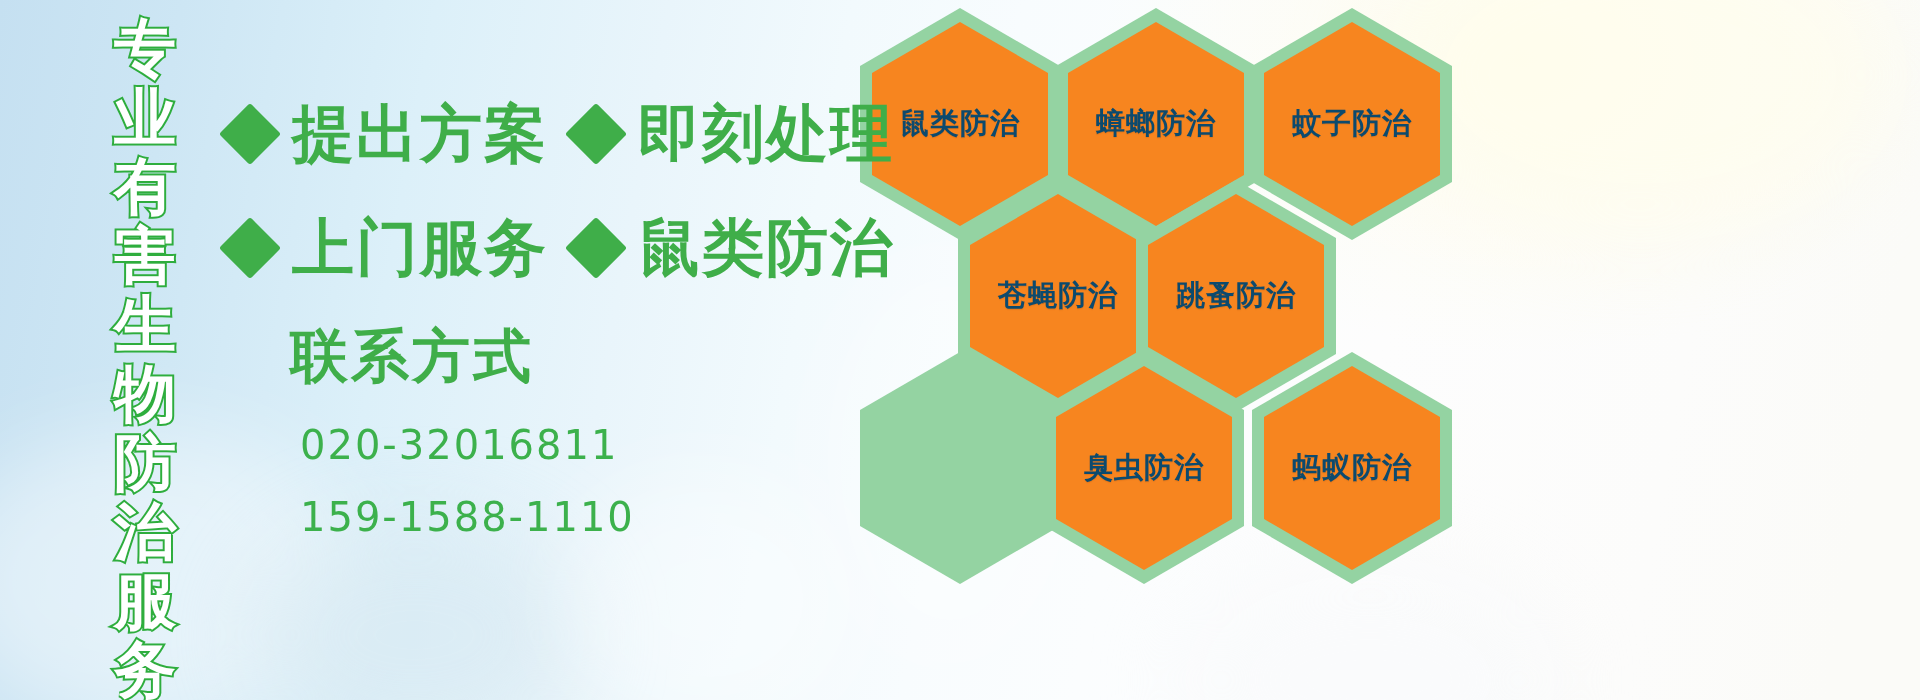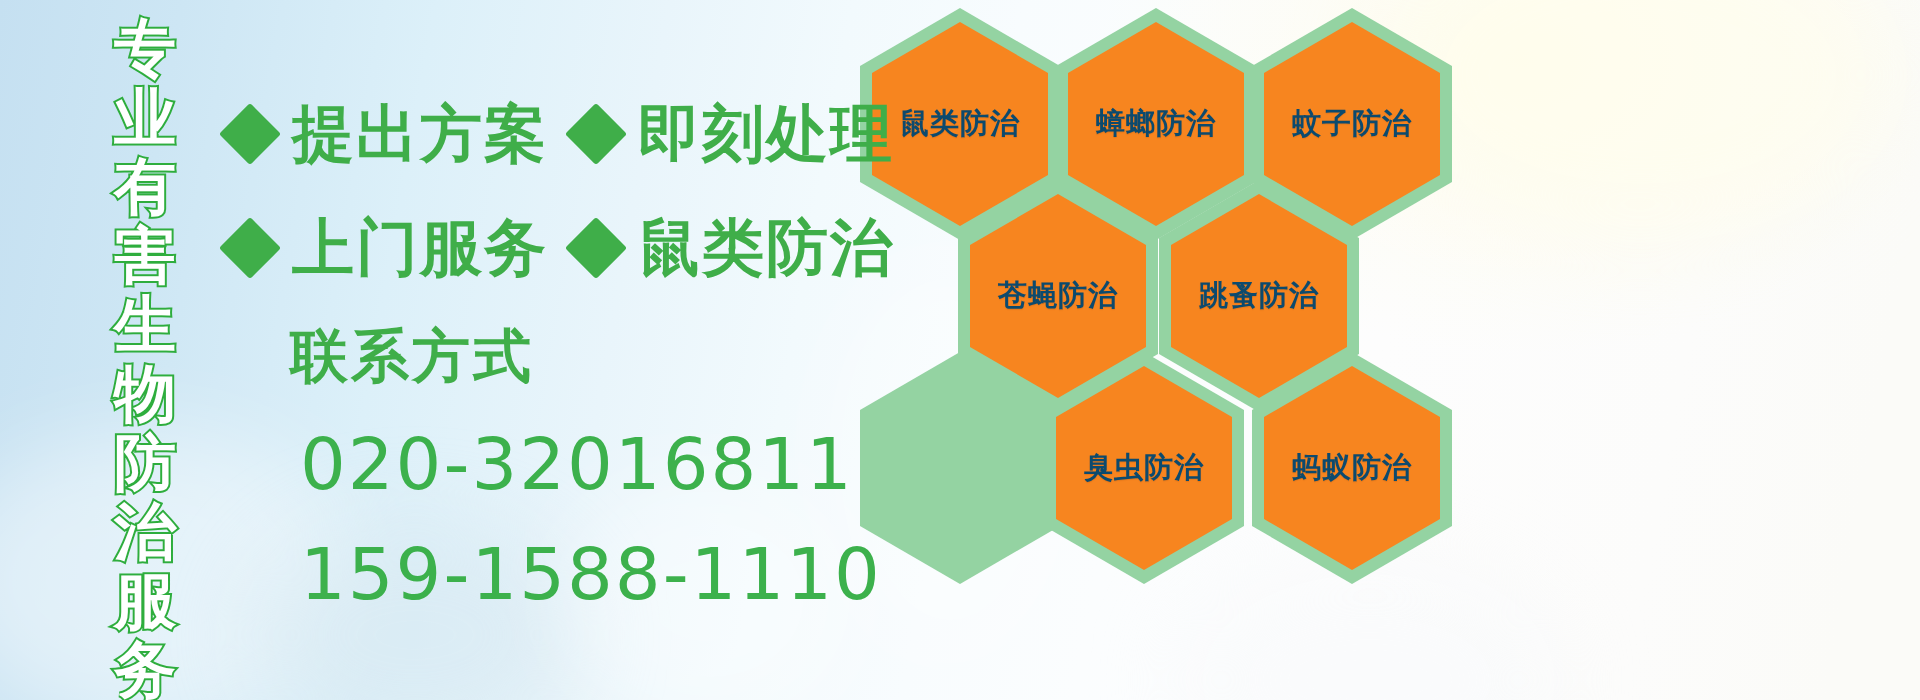--- a/index.html
+++ b/index.html
@@ -66,21 +66,21 @@
   }
 
   
   #contact-block{position:absolute;left:300px;top:318px;width:560px;text-align:left;z-index:5;}
   #contact-title{
     font-size:58px;font-weight:700;color:#3fae49;letter-spacing:3px;
     font-family:"DejaVu Sans","Liberation Sans",sans-serif;
     margin-left:-10px;
   }
   .phone-number{
-    font-size:72px;color:#3cb14c;letter-spacing:2px;margin-top:26px;
+    font-size:40px;color:#3cb14c;letter-spacing:2px;margin-top:26px;
     font-family:"DejaVu Sans","Liberation Sans",sans-serif;
     white-space:nowrap;
   }
 
   
   #honeycomb{position:absolute;left:860px;top:0px;width:1060px;height:700px;z-index:4;}
   .hex-cell{position:absolute;width:200px;height:232px;}
   .hex-outer{
     position:absolute;inset:0;background:#94d3a2;
     clip-path:polygon(50% 0%,100% 25%,100% 75%,50% 100%,0% 75%,0% 25%);
@@ -176,21 +176,21 @@
         <span class="hex-label">蚊子防治</span>
       </div>
     </div>
 
     <div class="hex-cell" style="left:98px;top:180px;">
       <div class="hex-outer"></div>
       <div class="hex-inner">
         <span class="hex-label">苍蝇防治</span>
       </div>
     </div>
-    <div class="hex-cell" style="left:299px;top:180px;text-decoration:underline;">
+    <div class="hex-cell" style="left:276px;top:180px;text-decoration:underline;">
       <div class="hex-outer"></div>
       <div class="hex-inner">
         <span class="hex-label">跳蚤防治</span>
       </div>
     </div>
 
     <div class="hex-cell" style="left:0px;top:352px;">
       <div class="hex-outer"></div>
     </div>
     <div class="hex-cell" style="left:184px;top:352px;">

